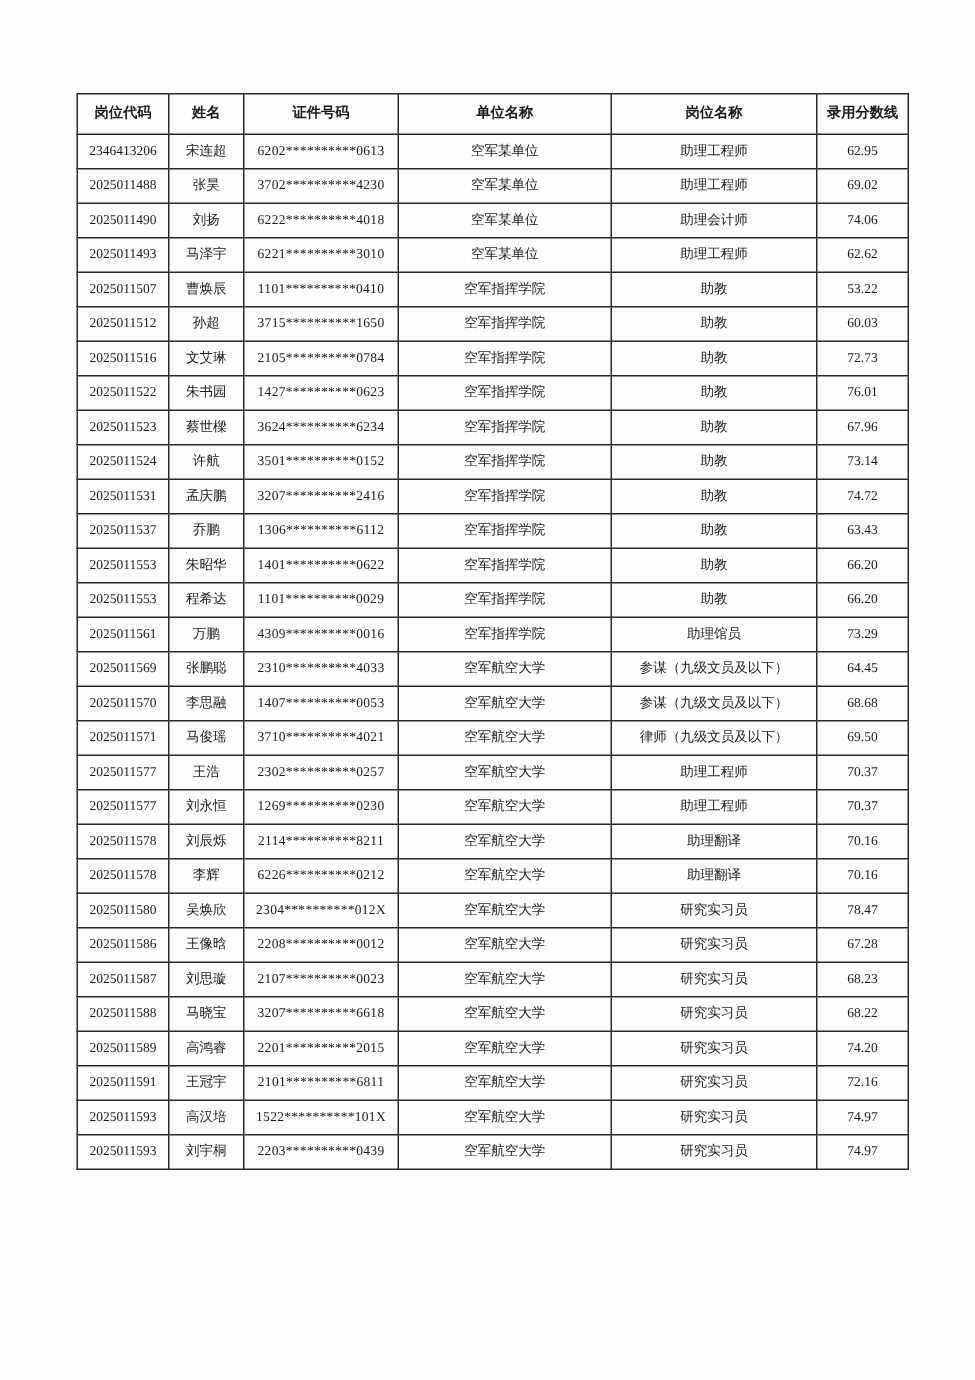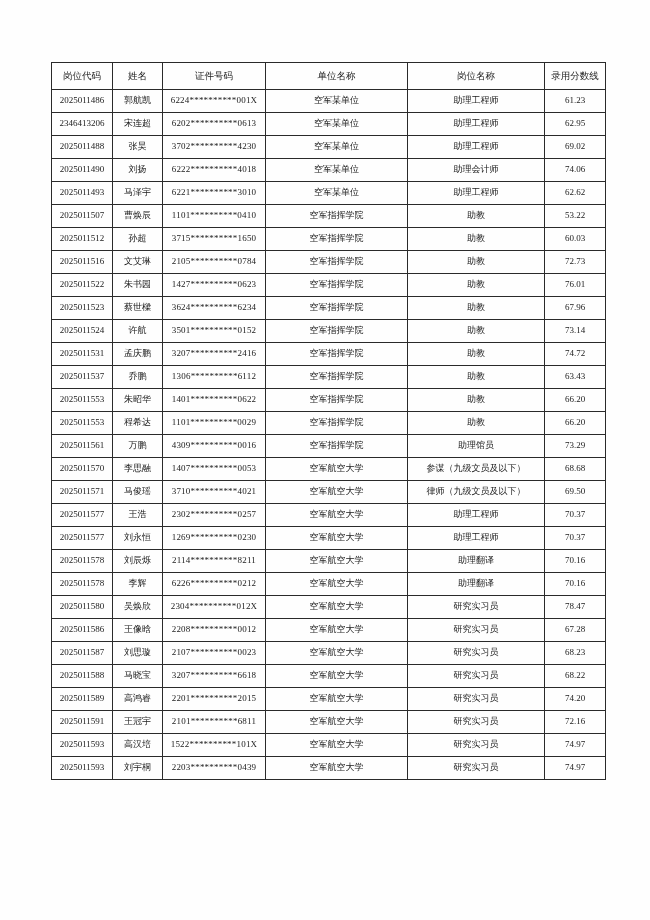--- a/index.html
+++ b/index.html
@@ -29,21 +29,21 @@
     padding: 0 2px;
     text-align: center;
     vertical-align: middle;
     font-size: 9px;
     line-height: 1.1;
     overflow: hidden;
     white-space: nowrap;
   }
   .score-table thead th {
     height: 26px;
-    font-weight: normal;
+    font-weight: bold;
     font-size: 9.5px;
   }
   .score-table tbody td {
     height: 22px;
     font-weight: normal;
   }
   .score-table td.id-cell {
     letter-spacing: 0.2px;
   }
 </style>
@@ -65,28 +65,20 @@
           <th>岗位代码</th>
           <th>姓名</th>
           <th>证件号码</th>
           <th>单位名称</th>
           <th>岗位名称</th>
           <th>录用分数线</th>
         </tr>
     </thead>
     <tbody id="table-body">
         <tr>
-          <td>2025011486</td>
-          <td>郭航凯</td>
-          <td class="id-cell">6224**********001X</td>
-          <td>空军某单位</td>
-          <td>助理工程师</td>
-          <td>61.23</td>
-        </tr>
-        <tr>
           <td>2346413206</td>
           <td>宋连超</td>
           <td class="id-cell">6202**********0613</td>
           <td>空军某单位</td>
           <td>助理工程师</td>
           <td>62.95</td>
         </tr>
         <tr>
           <td>2025011488</td>
           <td>张昊</td>
@@ -193,20 +185,28 @@
         </tr>
         <tr>
           <td>2025011561</td>
           <td>万鹏</td>
           <td class="id-cell">4309**********0016</td>
           <td>空军指挥学院</td>
           <td>助理馆员</td>
           <td>73.29</td>
         </tr>
         <tr>
+          <td>2025011569</td>
+          <td>张鹏聪</td>
+          <td class="id-cell">2310**********4033</td>
+          <td>空军航空大学</td>
+          <td>参谋（九级文员及以下）</td>
+          <td>64.45</td>
+        </tr>
+        <tr>
           <td>2025011570</td>
           <td>李思融</td>
           <td class="id-cell">1407**********0053</td>
           <td>空军航空大学</td>
           <td>参谋（九级文员及以下）</td>
           <td>68.68</td>
         </tr>
         <tr>
           <td>2025011571</td>
           <td>马俊瑶</td>

